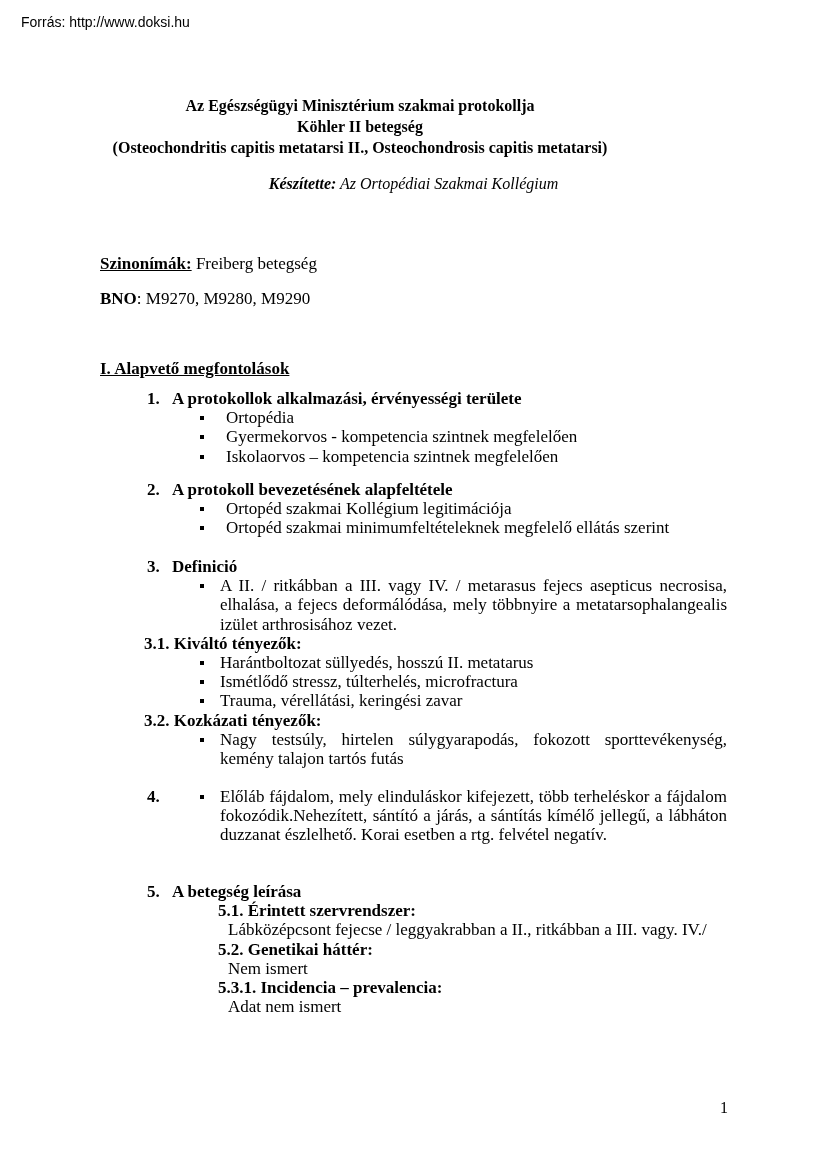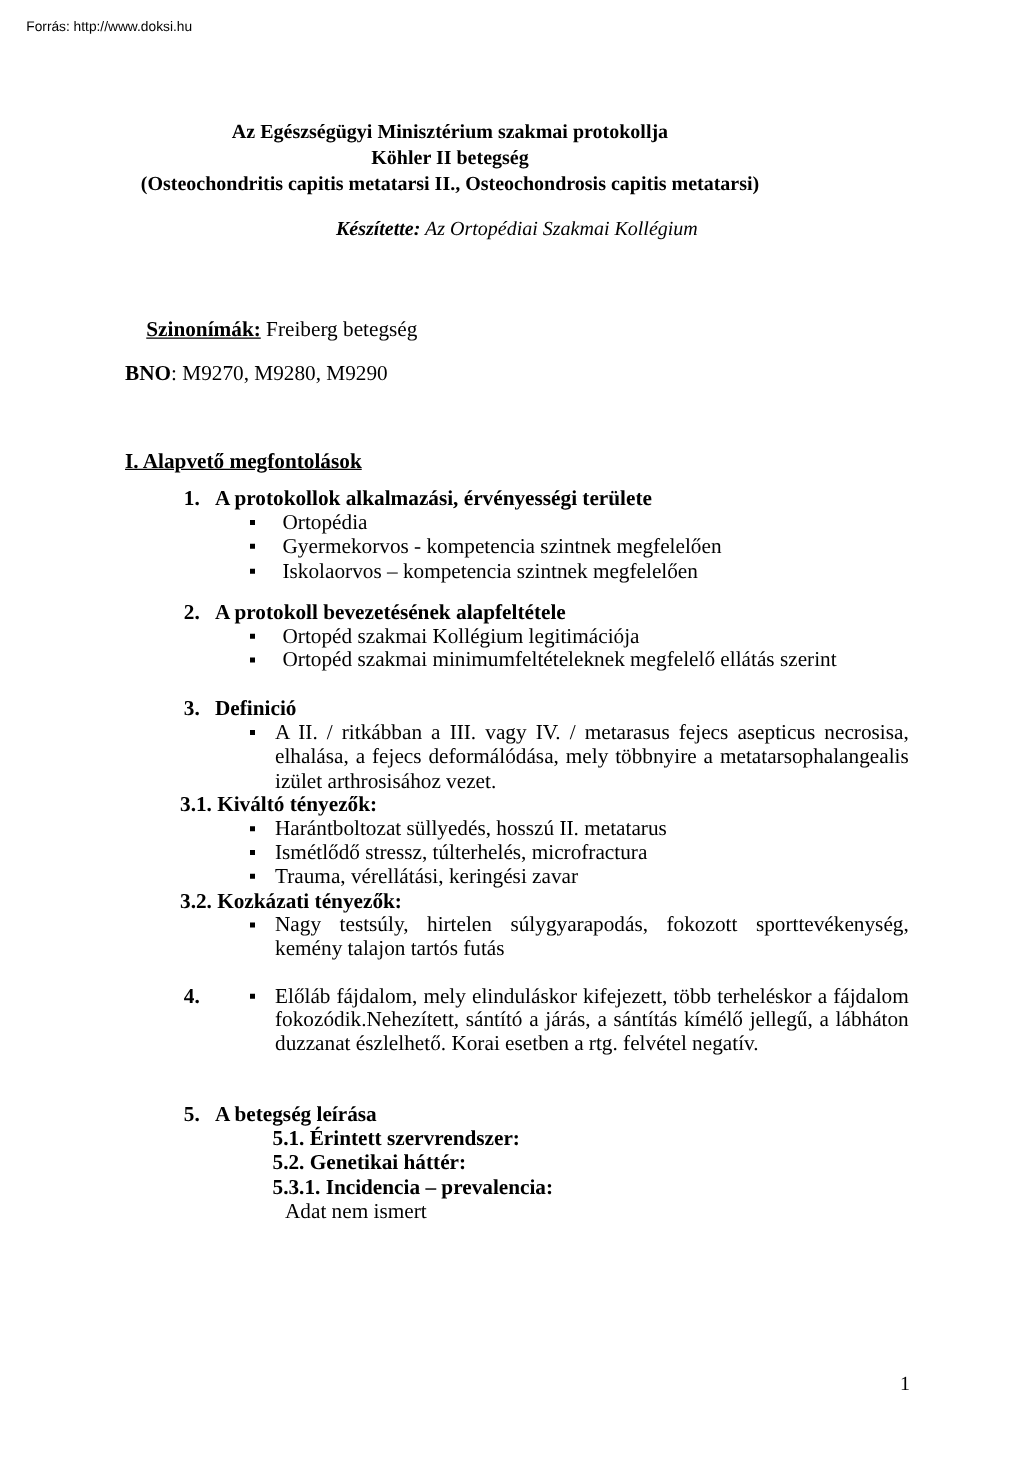--- a/index.html
+++ b/index.html
@@ -3,26 +3,26 @@
 <meta charset="utf-8">
 <style>
   html,body { margin:0; padding:0; background:#ffffff; }
   .page {
     position:relative; width:827px; height:1170px; background:#ffffff;
     font-family:"Liberation Serif","DejaVu Serif",serif;
     font-size:17px; line-height:19.2px; color:#000;
     overflow:hidden;
   }
   .b { font-weight:bold; }
-  .u { text-decoration:underline;margin-left:17px; }
+  .u { text-decoration:underline; }
 
   .source-line {
     position:absolute; left:21px; top:14px;
     font-family:"Liberation Sans","DejaVu Sans",sans-serif;
-    font-size:11px; line-height:16px; color:#000;
+    font-size:14px; line-height:16px; color:#000;
   }
 
   .title-block {
     position:absolute; left:0; top:95px; width:720px;
     text-align:center; font-weight:bold; font-size:16px; line-height:21px;
   }
   .byline {
     position:absolute; left:0; top:174px; width:827px;
     text-align:center; font-size:16px; font-style:italic;
   }
@@ -111,20 +111,22 @@
     </div>
     <div class="row bB"><span class="sq"></span><span>Előláb fájdalom, mely elinduláskor kifejezett, több terheléskor a fájdalom fokozódik.Nehezített, sántító a járás, a sántítás kímélő jellegű, a lábháton duzzanat észlelhető. Korai esetben a rtg. felvétel negatív.</span></div>
   </div>
 
   <div class="sec sec-5">
     <div class="sec-head">
       <span class="sec-num">5.</span>
       <span class="sec-title">A betegség leírása</span>
     </div>
     <div class="sub5label">5.1. Érintett szervrendszer:</div>
+    <div class="sub5text">Lábközépcsont fejecse / leggyakrabban a II., ritkábban a III. vagy. IV./</div>
     <div class="sub5label">5.2. Genetikai háttér:</div>
+    <div class="sub5text">Nem ismert</div>
     <div class="sub5label">5.3.1. Incidencia – prevalencia:</div>
     <div class="sub5text">Adat nem ismert</div>
   </div>
 
   <div class="page-number">1</div>
 
 </div>
 
 </body></html>

